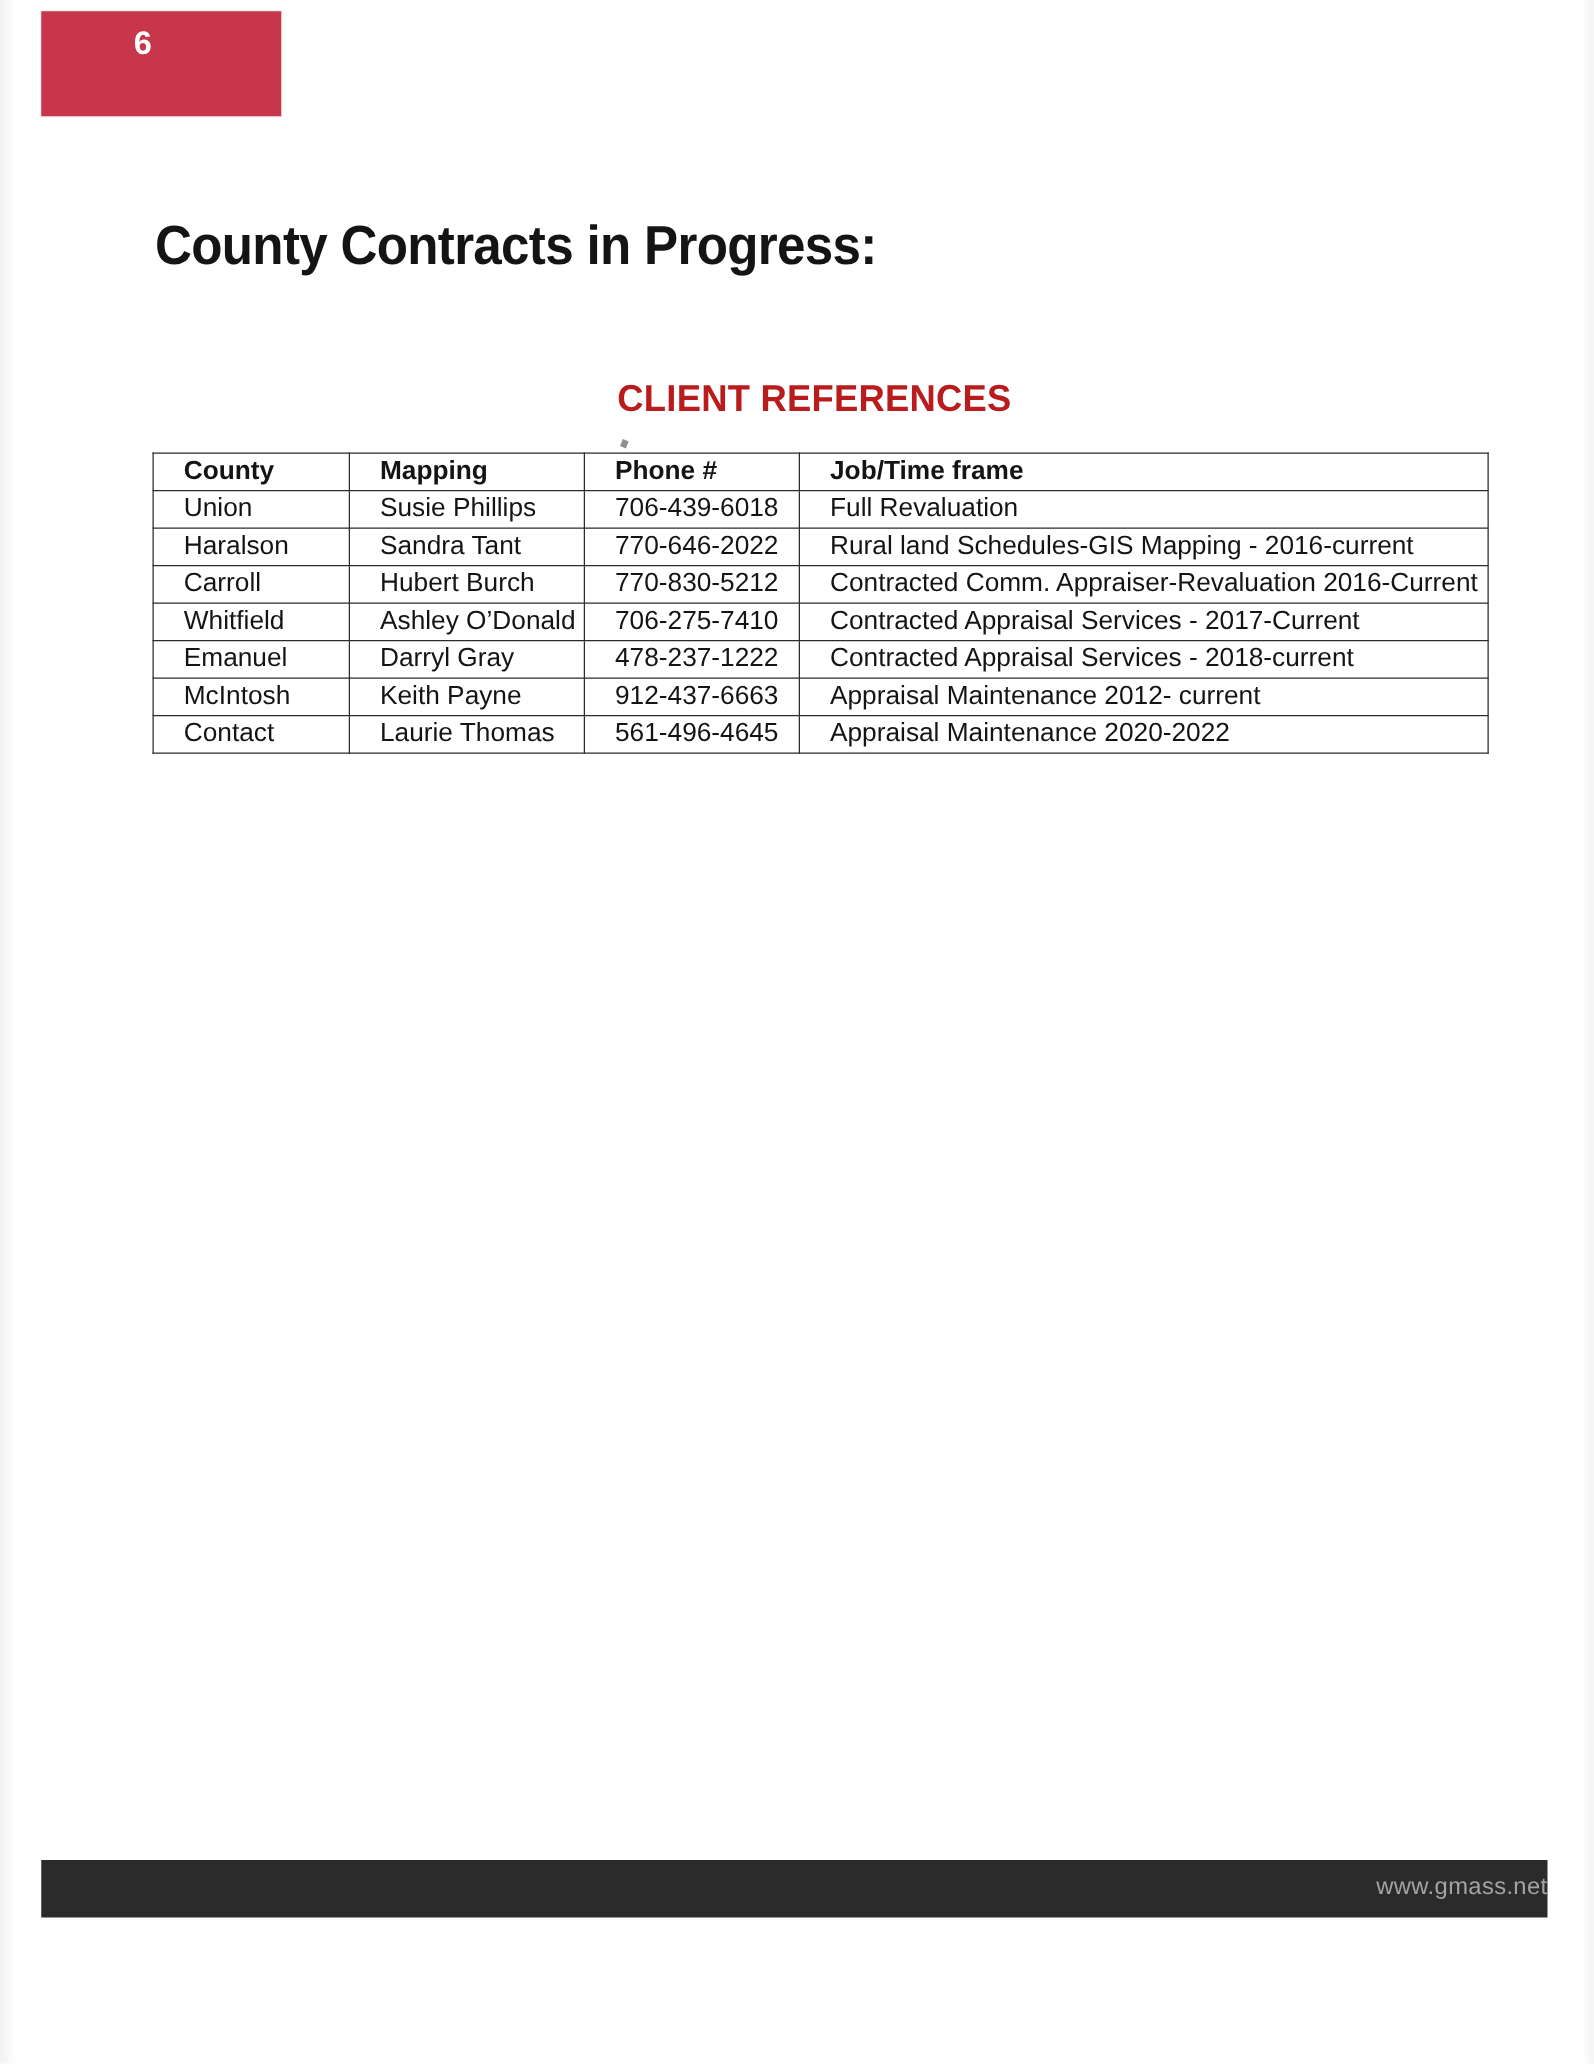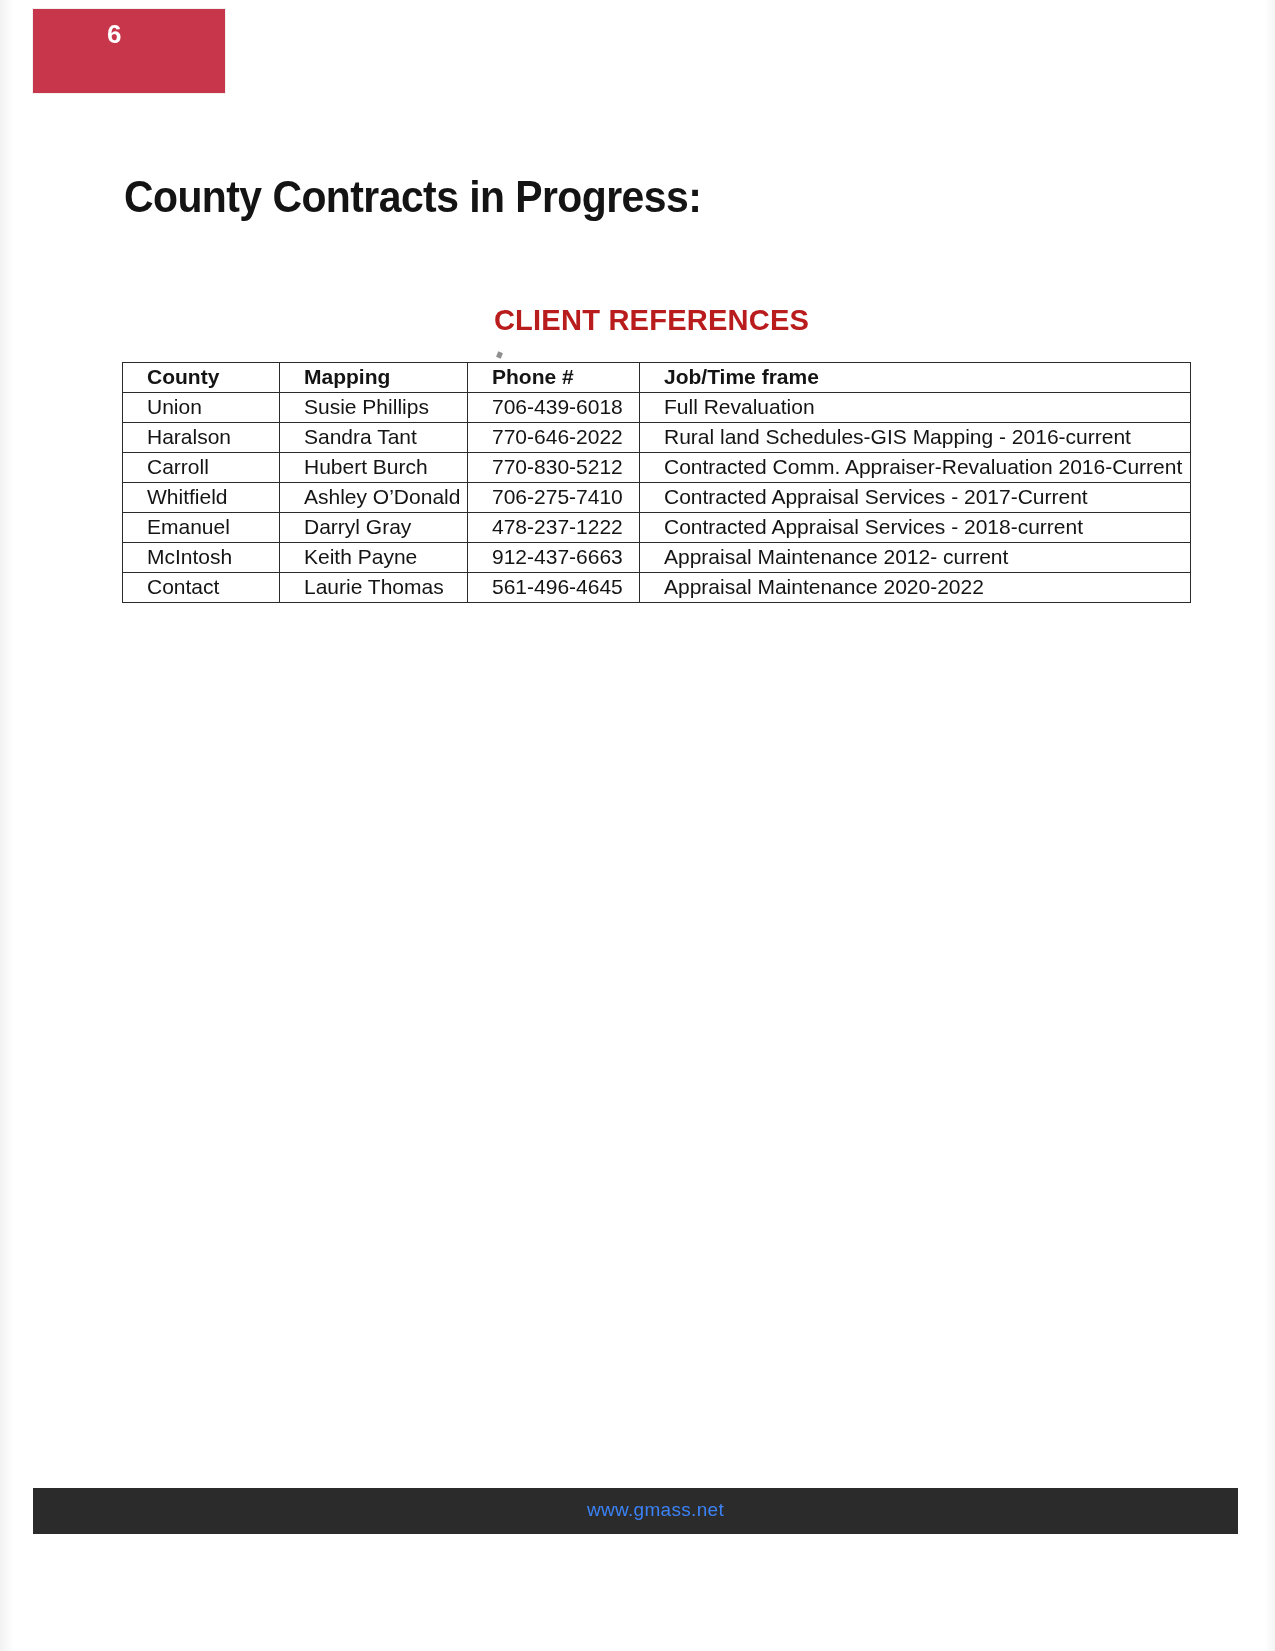--- a/index.html
+++ b/index.html
@@ -146,22 +146,22 @@
     left: 33px;
     top: 1488px;
     width: 1205px;
     height: 46px;
     background: #2b2b2b;
   }
   #footer-bar .footer-url {
     position: absolute;
     left: 0; right: 0;
     top: 11px;
-    text-align: center;
-    color: #3b82f6;
+    text-align: right;
+    color: #a3a3a3;
     font-size: 19px;
     letter-spacing: 0.3px;
     padding-left: 40px;
   }
 </style>
 </head>
 <body>
 
 <div id="page-sheet">
 

